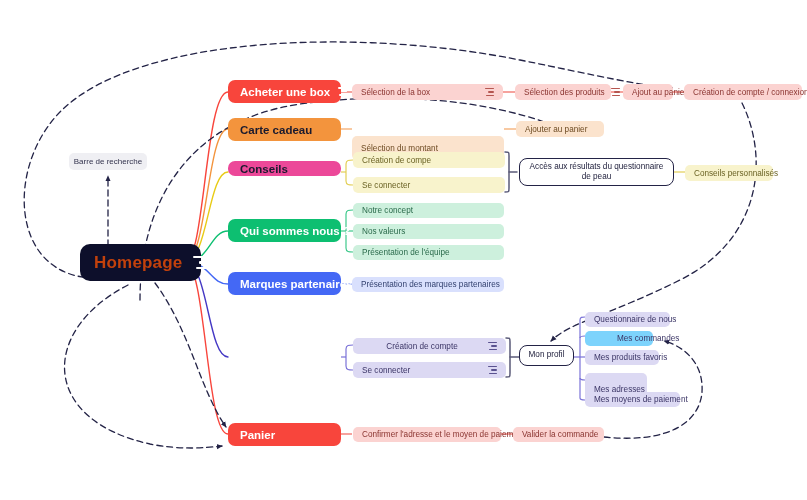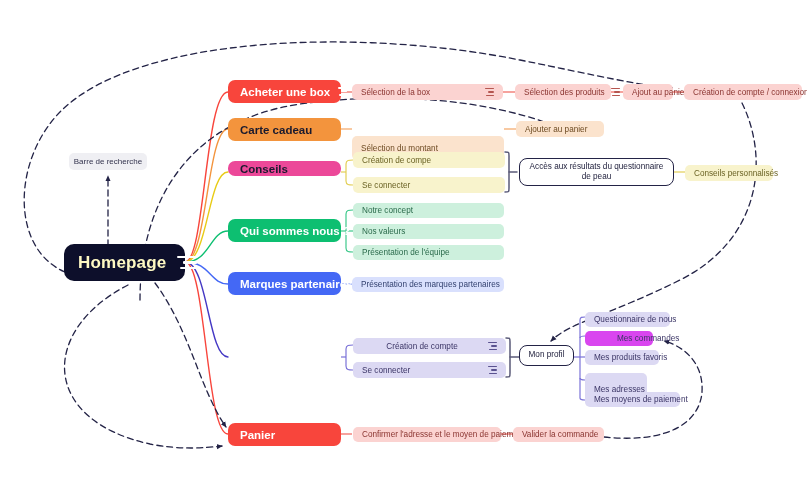--- a/index.html
+++ b/index.html
@@ -11,23 +11,23 @@
   }
   #canvas{position:absolute;inset:0;width:807px;height:500px;}
   svg.layer{position:absolute;left:0;top:0;width:807px;height:500px;pointer-events:none;}
 
   .node{position:absolute;box-sizing:border-box;display:flex;align-items:center;
         border-radius:8px;white-space:nowrap;}
   .node .lbl{flex:1 1 auto;}
 
   
   .root{
-    background:#0d0f2b;color:#fef9c3;border-radius:10px;
+    background:#0d0f2b;color:#c2410c;border-radius:10px;
     font-size:17px;font-weight:700;letter-spacing:.2px;
-    padding:0 14px;justify-content:space-between;gap:10px;
+    padding:0 14px;justify-content:space-between;gap:10px;margin-left:16px;
   }
 
   
   .l1{font-size:11.5px;font-weight:700;color:#ffffff;padding:0 12px;
       justify-content:space-between;gap:8px;border-radius:7px;}
   .l1.dark{color:#1a1a2e;}
 
   
   .l2{font-size:8.2px;color:#3d3d55;padding:0 9px;border-radius:5px;
       justify-content:space-between;gap:6px;}
@@ -266,21 +266,21 @@
         <i style="background:#5a5290"></i>
     </span>
   </div>
   <div class="node outline" style="left:519px;top:345px;width:55px;height:21px;">
     <span class="lbl" style="text-align:center">Mon profil</span>
   </div>
 
   <div class="node l2 plain" style="left:585px;top:312px;width:85px;height:15px;background:#dcd9f3;color:#3b3566;">
     <span class="lbl">Questionnaire de nous</span>
   </div>
-  <div class="node l2 plain" style="left:585px;top:331px;width:68px;height:15px;background:#d946ef;color:#3b3566;padding-left:32px;">
+  <div class="node l2 plain" style="left:585px;top:331px;width:68px;height:15px;background:#7dd3fc;color:#3b3566;padding-left:32px;">
     <span class="lbl">Mes commandes</span>
   </div>
   <div class="node l2 plain" style="left:585px;top:350px;width:74px;height:15px;background:#dcd9f3;color:#3b3566;">
     <span class="lbl">Mes produits favoris</span>
   </div>
   <div class="node l2 plain" style="left:585px;top:373px;width:62px;height:32px;background:#dcd9f3;color:#3b3566;">
     <span class="lbl">Mes adresses</span>
   </div>
   <div class="node l2 plain" style="left:585px;top:392px;width:95px;height:15px;background:#dcd9f3;color:#3b3566;">
     <span class="lbl">Mes moyens de paiement</span>

